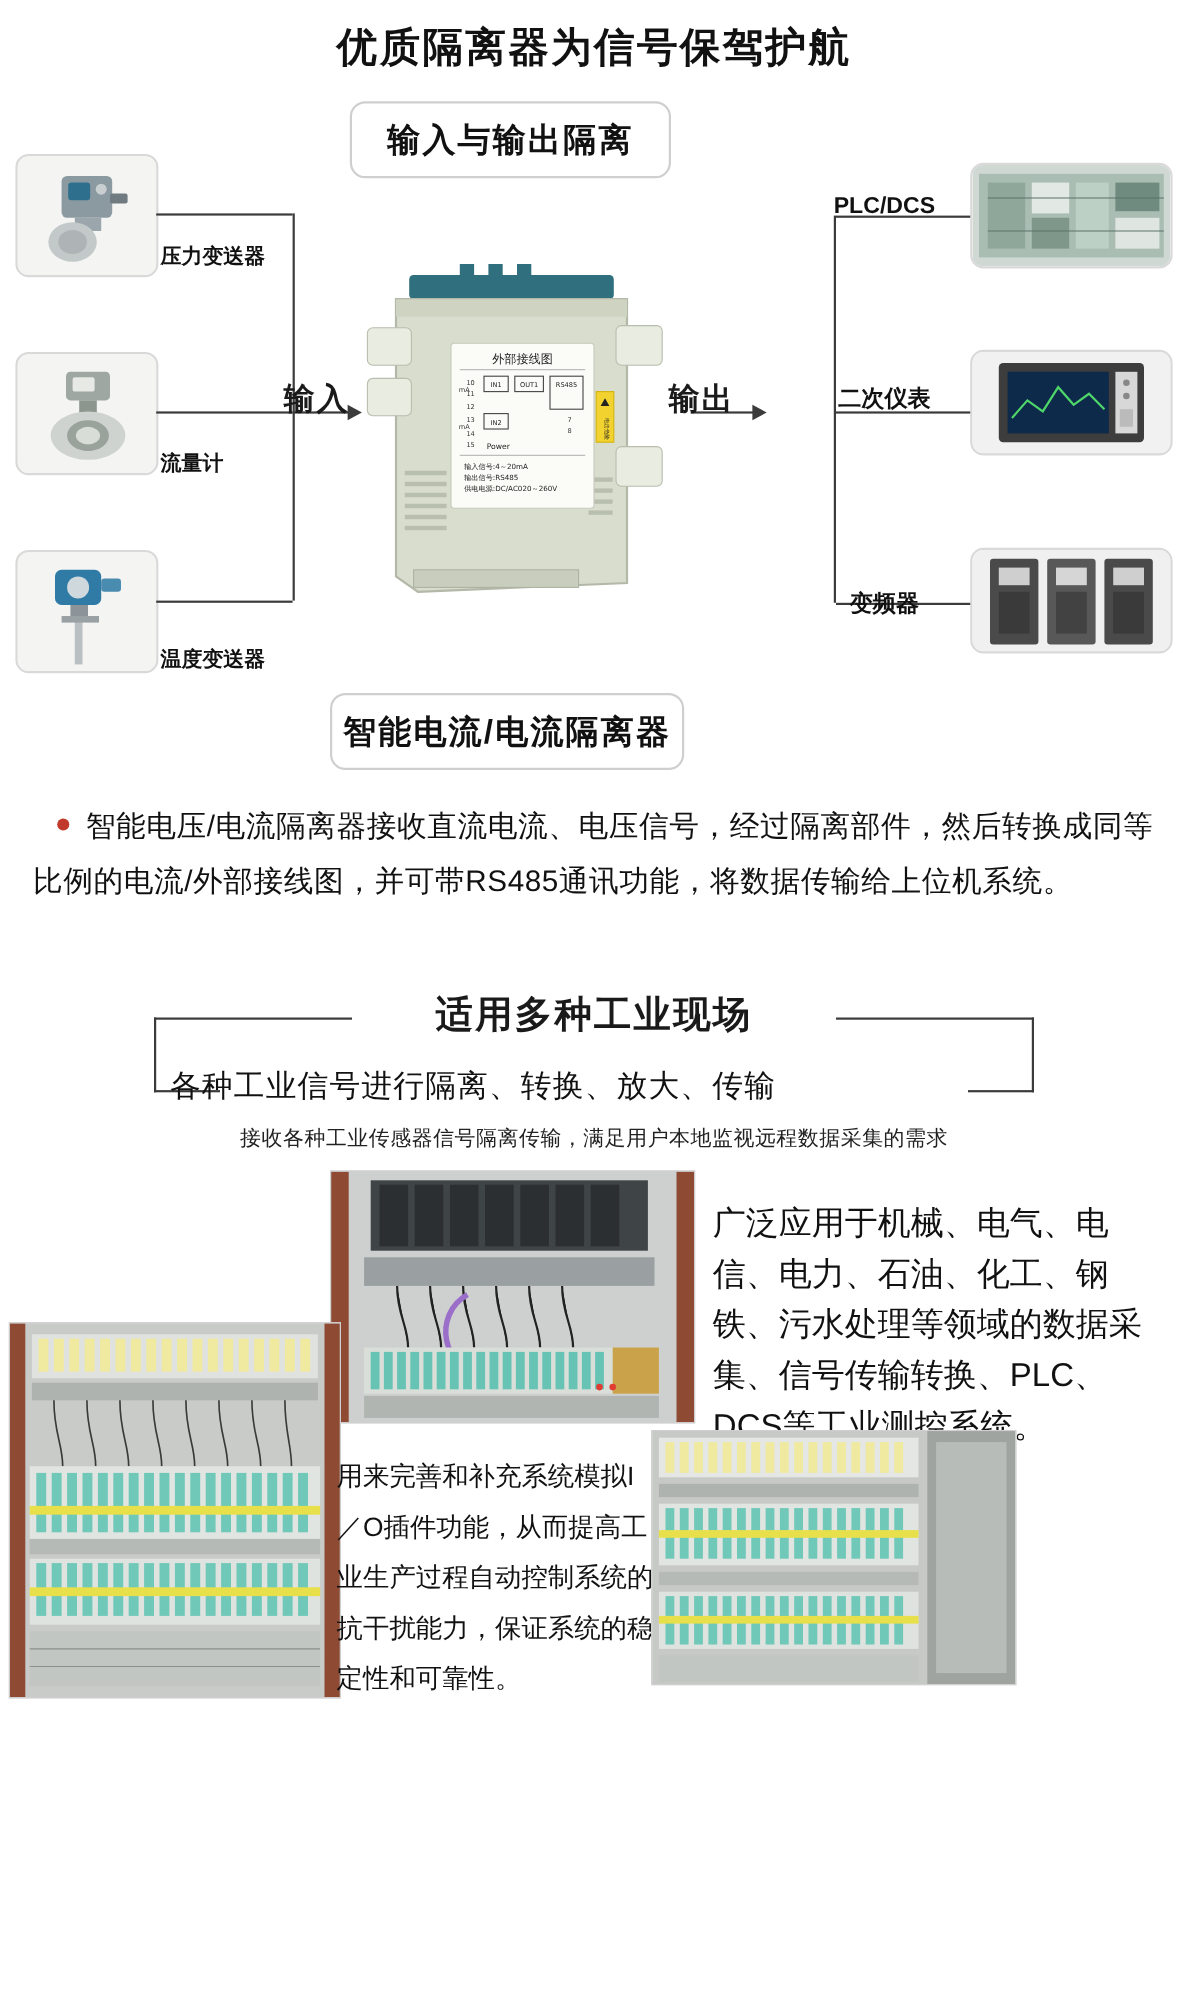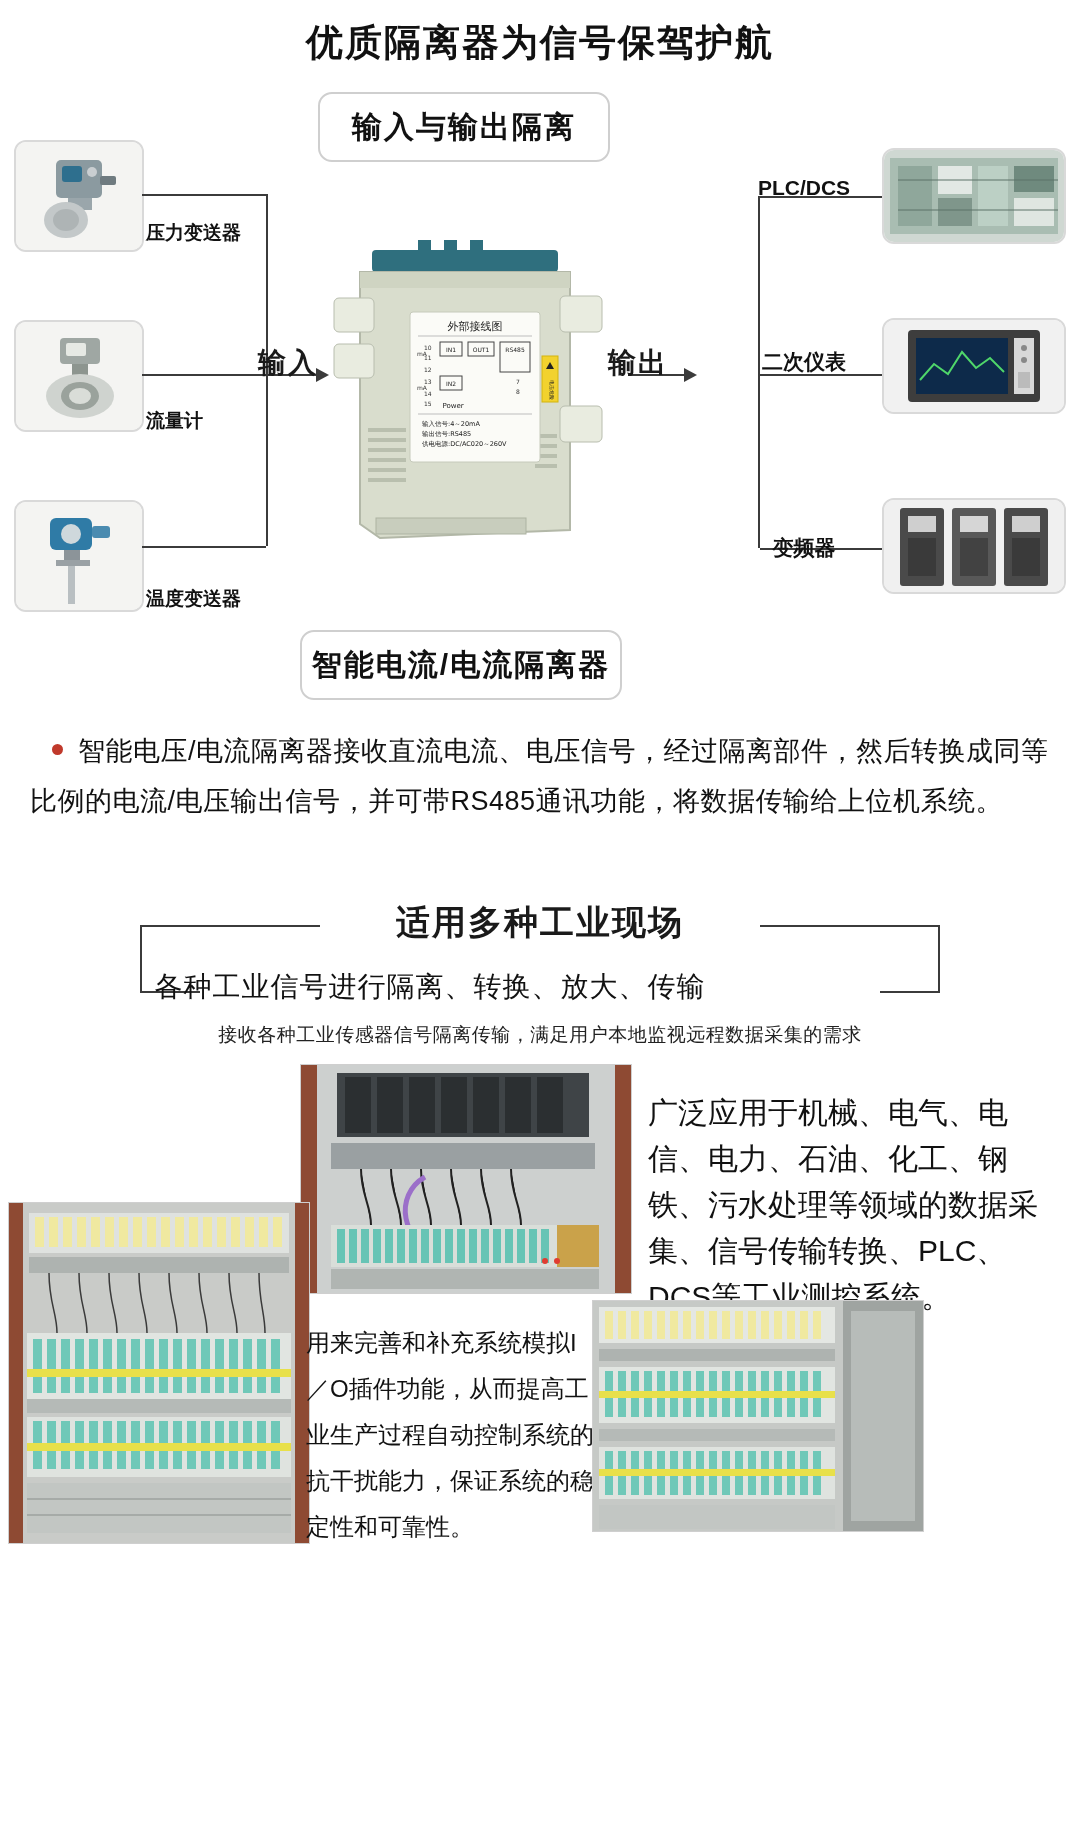--- a/index.html
+++ b/index.html
@@ -294,21 +294,21 @@
     <rect x="128" y="16" width="28" height="16" fill="#cfcfcf"></rect>
     <rect x="128" y="38" width="28" height="38" fill="#3a3a3a"></rect>
   </svg>
 </div>
 
 <div class="abs pill" id="product-name-pill">
   <span>智能电流/电流隔离器</span>
 </div>
 
 <div class="abs" id="bullet-dot"></div>
-<div class="abs" id="desc-text">智能电压/电流隔离器接收直流电流、电压信号，经过隔离部件，然后转换成同等比例的电流/电压输出信号，并可带RS485通讯功能，将数据传输给上位机系统。</div>
+<div class="abs" id="desc-text">智能电压/电流隔离器接收直流电流、电压信号，经过隔离部件，然后转换成同等比例的电流/外部接线图，并可带RS485通讯功能，将数据传输给上位机系统。</div>
 
 <div class="abs" id="bracket-l-top"></div>
 <div class="abs" id="bracket-r-top"></div>
 <div class="abs" id="bracket-l-v"></div>
 <div class="abs" id="bracket-r-v"></div>
 <div class="abs" id="bracket-l-bot"></div>
 <div class="abs" id="bracket-r-bot"></div>
 
 <div class="abs" id="sec2-title">适用多种工业现场</div>
 <div class="abs" id="sec2-sub">各种工业信号进行隔离、转换、放大、传输</div>

